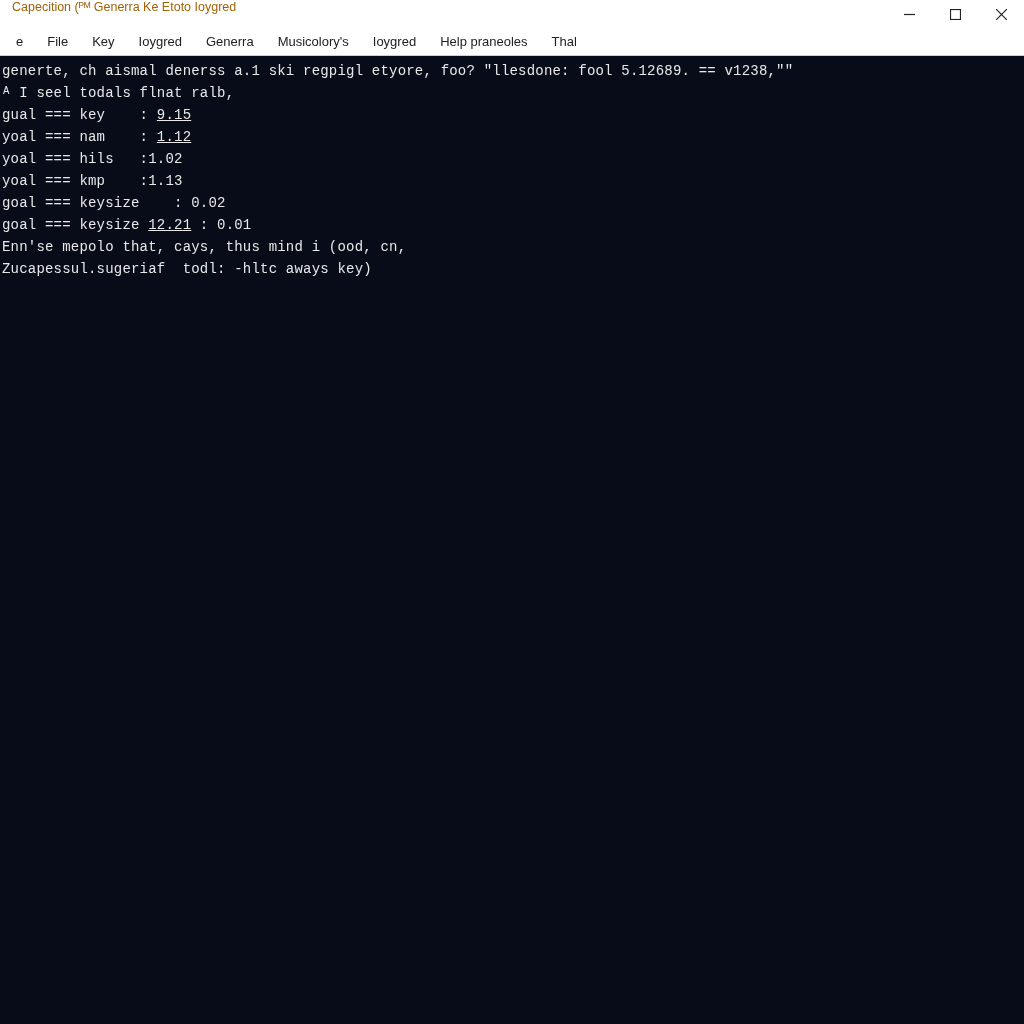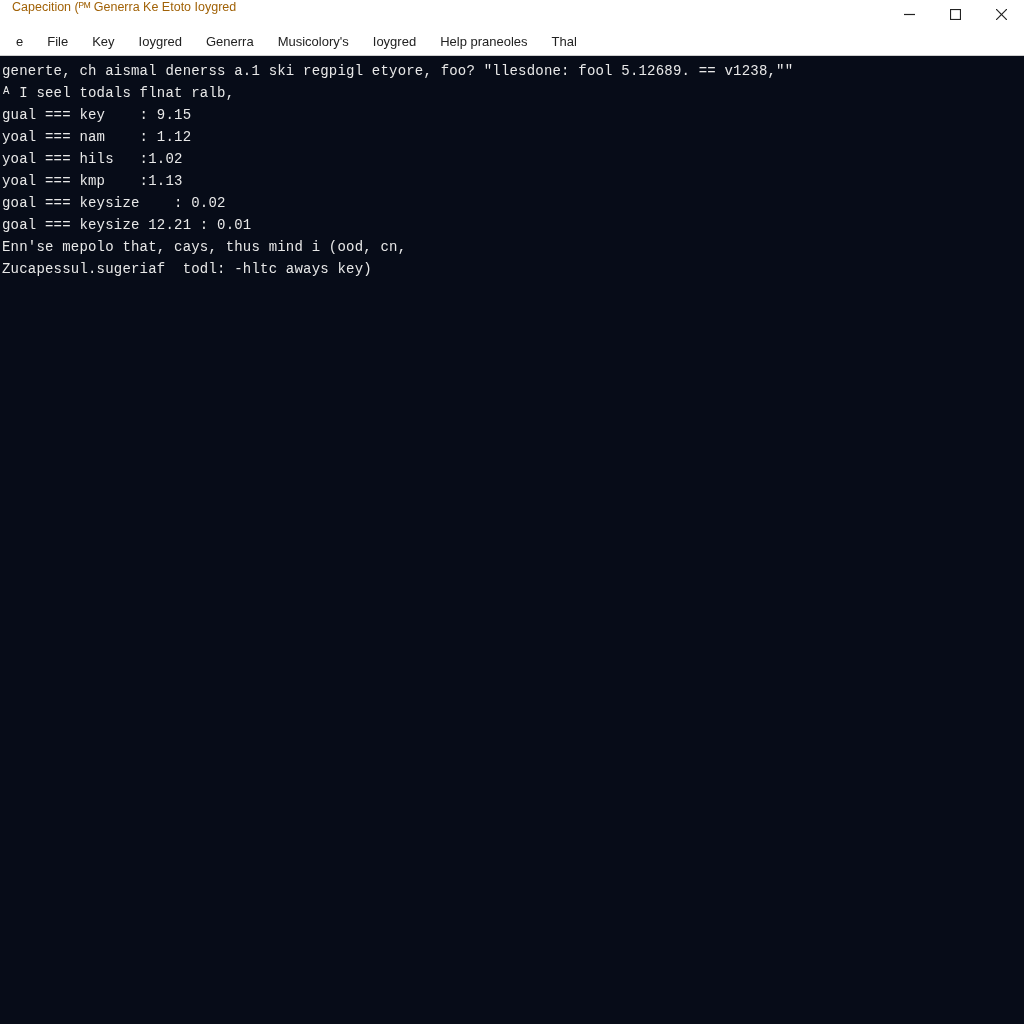--- a/index.html
+++ b/index.html
@@ -45,21 +45,21 @@
     color: #e8e8e8;
     font-family: "Consolas", "Courier New", monospace;
     font-size: 14px;
     line-height: 22px;
     padding: 4px 2px;
     white-space: pre;
     overflow: hidden;
     letter-spacing: 0.2px;
   }
   .term-line { white-space: pre; }
-  .underline { }
+  .underline { text-decoration: underline; }
 </style>
 </head>
 <body>
 
 <div class="titlebar">
   <span class="title-text">Capecition (ᴾᴹ Generra Ke Etoto Ioygred</span>
   <div class="win-controls">
     <div class="win-btn">
       <svg viewBox="0 0 11 11">
           <line x1="0" y1="5.5" x2="11" y2="5.5"></line>

